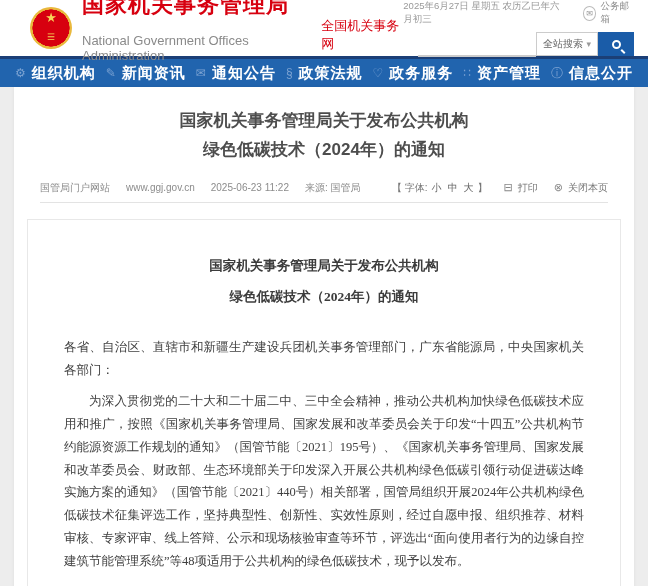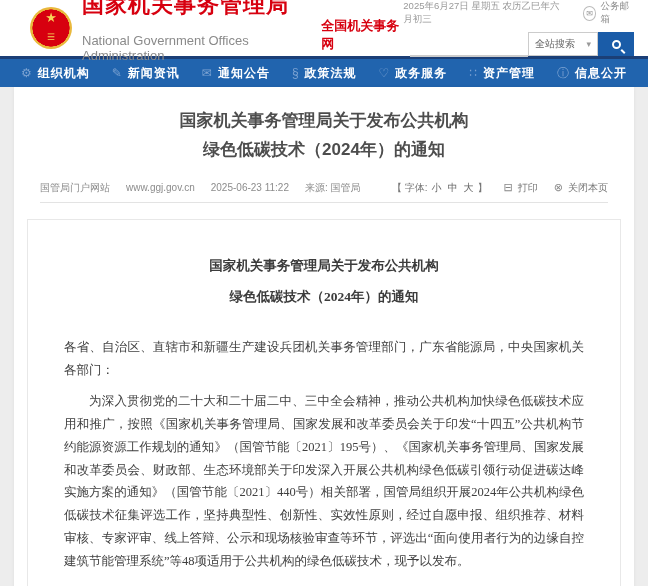--- a/index.html
+++ b/index.html
@@ -9,39 +9,39 @@
   
   .header { background:#fff; height:56px; display:flex; align-items:center; padding:0 14px 0 30px; }
   .emblem { width:42px; height:42px; border-radius:50%; flex:0 0 42px;
             background:radial-gradient(circle at 50% 50%, #d7000f 0 62%, #e9b83c 63% 72%, #d7000f 73% 100%);
             position:relative; }
   .emblem .star { position:absolute; top:4px; left:0; right:0; text-align:center; color:#f7d458; font-size:13px; line-height:13px; }
   .emblem .gate { position:absolute; bottom:7px; left:0; right:0; text-align:center; color:#f7d458; font-size:9px; line-height:9px; }
   .brand { margin-left:10px; }
   .brand-cn { font-family:"Liberation Serif", serif; font-weight:bold; color:#d7000f; font-size:22px; line-height:24px; letter-spacing:1px; }
   .brand-en { color:#8a8a8a; font-size:13px; margin-top:16px; }
-  .tagline { color:#d7000f; font-weight:bold; font-size:13px; margin:14px 0 0 12px; }
+  .tagline { color:#d7000f; font-weight:normal; font-size:13px; margin:14px 0 0 12px; }
   .header-right { margin-left:auto; display:flex; flex-direction:column; align-items:flex-end; gap:6px; }
   .date-row { display:flex; align-items:center; gap:14px; font-size:9.5px; color:#999; }
   .mailbox { display:flex; align-items:center; gap:4px; color:#8a8a8a; cursor:pointer; }
   .mail-icon { width:15px; height:15px; border:1px solid #bbb; border-radius:50%; display:flex; align-items:center; justify-content:center; font-size:8px; color:#999; }
   .search-row { display:flex; align-items:stretch; height:24px; }
   .search-input { width:118px; border:1px solid #ccc; border-right:none; font-size:10px; padding:0 7px; color:#555; outline:none;margin-top:23px; }
   .search-input::placeholder { color:#aaa; }
-  .search-scope { width:70px; border:1px solid #ccc; display:flex; align-items:center; justify-content:space-between; padding:0 6px; font-size:10px; color:#666; background:#fff; cursor:pointer; }
+  .search-scope { width:62px; border:1px solid #ccc; display:flex; align-items:center; justify-content:space-between; padding:0 6px; font-size:10px; color:#666; background:#fff; cursor:pointer; }
   .caret { color:#999; font-size:9px; }
   .search-btn { width:36px; background:#1a5ca8; border:none; display:flex; align-items:center; justify-content:center; cursor:pointer; }
   .mag { width:9px; height:9px; border:2px solid #fff; border-radius:50%; position:relative; }
   .mag::after { content:""; position:absolute; width:2px; height:5px; background:#fff; transform:rotate(-45deg); left:8px; top:7px; }
 
   
   .nav { background:#2164ae; border-top:3px solid #1b3f77; height:31px; display:flex; align-items:center; justify-content:space-around; padding:0 10px; }
   .nav-item { display:flex; align-items:center; gap:6px; cursor:pointer; }
   .nav-icon { color:#7ba2d2; font-size:12px; line-height:12px; }
-  .nav-label { color:#fff; font-size:12px; font-weight:bold; letter-spacing:1px; }
+  .nav-label { color:#fff; font-size:15px; font-weight:bold; letter-spacing:1px; }
 
   
   .card { background:#fff; margin:0 14px; min-height:499px; box-shadow:0 0 4px rgba(0,0,0,.06); padding-top:14px; }
   .page-title { text-align:center; font-size:17px; font-weight:bold; color:#4d4d4d; line-height:1.7; margin:6px 30px 0; }
 
   .meta { display:flex; align-items:center; margin:16px 26px 16px; padding-bottom:7px; border-bottom:1px solid #e3e3e3; font-size:10px; color:#8c8c8c; gap:16px; white-space:nowrap; }
   .meta-right { margin-left:auto; display:flex; align-items:center; gap:2px; color:#777; }
   .meta-right .grp { display:flex; align-items:center; gap:5px; margin-left:14px; cursor:pointer; }
   .font-link { color:#666; cursor:pointer; padding:0 2px; }
   .meta-ico { font-size:11px; color:#888; }

